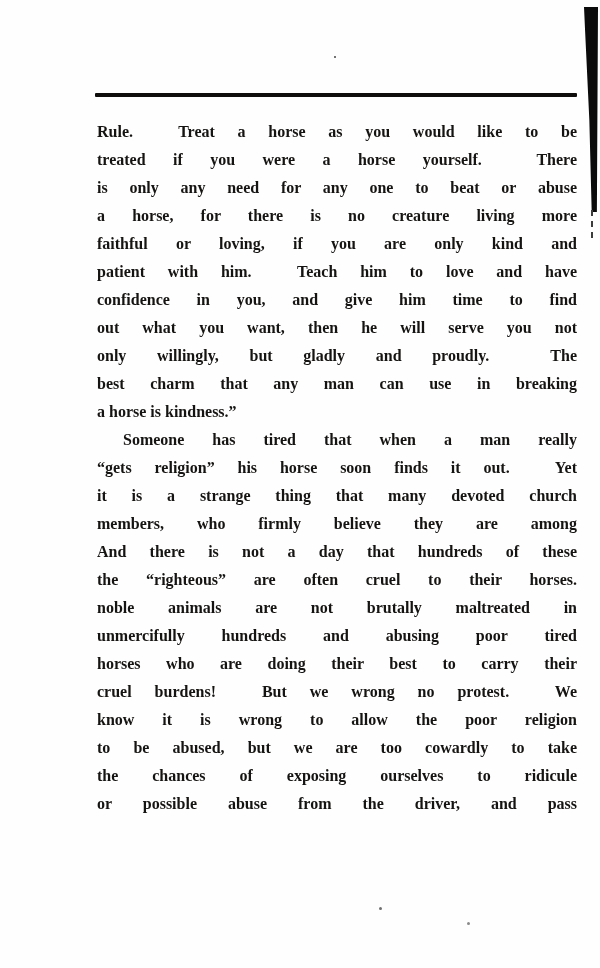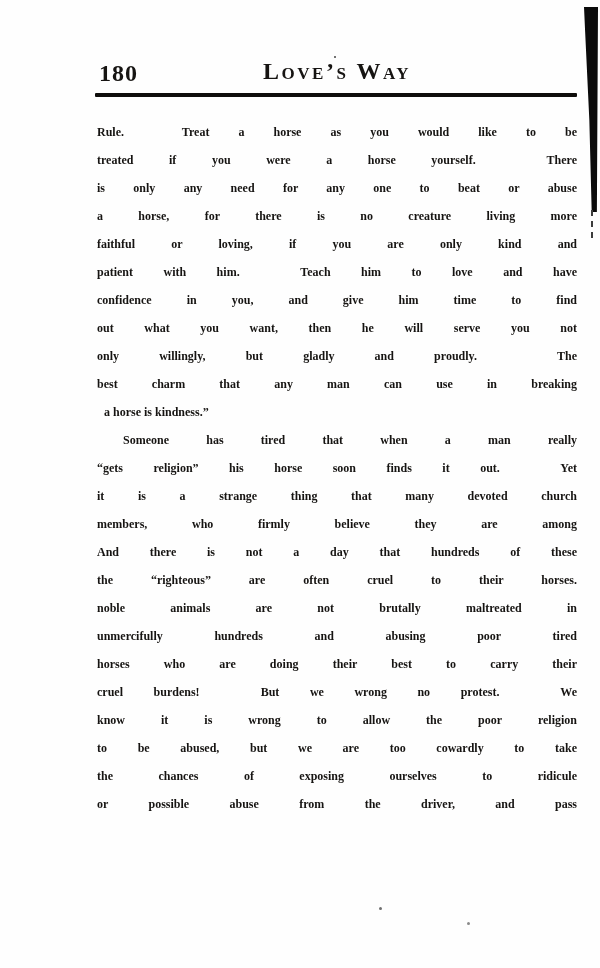--- a/index.html
+++ b/index.html
@@ -47,32 +47,32 @@
     height: 4px;
     background: #0e0d0b;
     border-radius: 1px;
   }
   
   .text-block {
     position: absolute;
     left: 97px;
     top: 118px;
     width: 480px;
-    font-size: 12px;
+    font-size: 16px;
   }
   .text-line {
     height: 28px;
     line-height: 28px;
     text-align: justify;
     text-align-last: justify;
     white-space: pre-wrap;
     overflow: hidden;
   }
   .text-line.indent { text-indent: 26px; }
-  .text-line.last-left { text-align-last: left; margin-left: 7px; }
+  .text-line.last-left { text-align-last: left; }
   
   .scan-bar {
     position: absolute;
     top: 7px;
     right: 2px;
     width: 14px;
     height: 205px;
     background: #0b0b0b;
     clip-path: polygon(0% 0%, 100% 0%, 92% 100%, 55% 100%, 38% 55%, 8% 12%);
   }
@@ -93,24 +93,20 @@
   .title-speck { left: 334px; top: 56px; width: 2px; height: 2px; background: #444; }
 </style>
 </head>
 <body>
 
 <div class="page">
 
   <div class="scan-bar"></div>
   <div class="scan-bar-tail"></div>
 
-  <header class="running-head">
-    <span class="page-num">180</span>
-    <span class="running-title">Love’s Way</span>
-  </header>
 
   <div class="rule"></div>
 
   <main class="text-block" id="text-block">
       <div class="paragraph">
         <div class="text-line">Rule.  Treat a horse as you would like to be</div>
         <div class="text-line">treated if you were a horse yourself.  There</div>
         <div class="text-line">is only any need for any one to beat or abuse</div>
         <div class="text-line">a horse, for there is no creature living more</div>
         <div class="text-line">faithful or loving, if you are only kind and</div>

